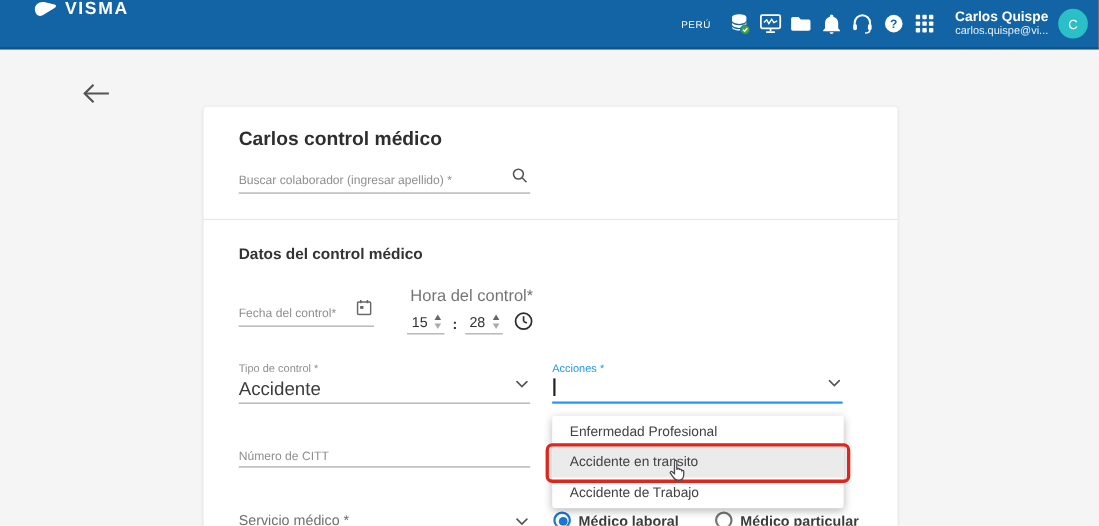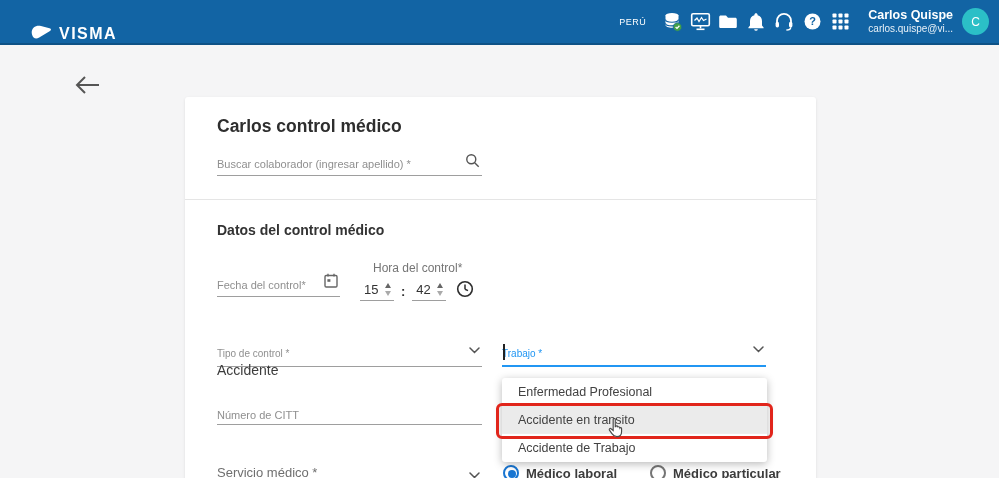--- a/index.html
+++ b/index.html
@@ -7,56 +7,56 @@
     --green:#43A047; --radio-blue:#1976D2; --bg:#F5F5F6;
   }
   *{margin:0;padding:0;box-sizing:border-box;}
   html,body{width:999px;height:478px;}
   body{font-family:"Liberation Sans","DejaVu Sans",sans-serif;background:#fff;}
   .screen{position:relative;width:999px;height:478px;overflow:hidden;background:var(--bg);}
 
   
   .topbar{position:absolute;left:0;top:0;width:100%;height:45px;background:var(--blue);
     border-bottom:2px solid rgba(0,0,0,.18);display:flex;align-items:center;}
-  .brand{position:absolute;left:30px;top:0;height:43px;display:flex;align-items:flex-end;gap:7px;cursor:pointer;}
+  .brand{position:absolute;left:30px;top:0;height:43px;display:flex;align-items:flex-start;gap:7px;cursor:pointer;}
   .brand-text{color:#fff;font-size:16px;font-weight:800;letter-spacing:1.5px;}
   .nav-right{position:absolute;right:10px;top:0;height:43px;display:flex;align-items:center;}
   .country{color:#fff;font-size:9px;letter-spacing:.5px;margin-right:12px;}
   .nav-ic{width:26px;height:26px;display:flex;align-items:center;justify-content:center;margin:0 1px;cursor:pointer;position:relative;}
   .user-block{margin-left:14px;margin-right:9px;text-align:right;cursor:pointer;}
   .user-name{color:#fff;font-size:12.5px;font-weight:700;line-height:15px;}
   .user-email{color:#e8f1f8;font-size:10px;line-height:12px;}
   .avatar{width:27px;height:27px;border-radius:50%;background:var(--teal);color:#fff;font-size:12px;
     display:flex;align-items:center;justify-content:center;cursor:pointer;}
 
   
   .back-btn{position:absolute;left:72px;top:74px;width:30px;height:24px;background:none;border:none;cursor:pointer;}
   .card{position:absolute;left:185px;top:97px;width:631px;height:403px;background:#fff;
     border-radius:3px;box-shadow:0 1px 3px rgba(0,0,0,.10);}
   .card-title{position:absolute;left:32px;top:19px;font-size:17.5px;font-weight:600;color:#2e2e2e;}
 
   .field{position:absolute;border-bottom:1px solid #9e9e9e;}
   .field .ph{font-size:11px;color:#8f8f8f;}
-  .field .lbl{font-size:10px;color:#8f8f8f;display:block;margin-top:18px;}
-  .field .val{font-size:14px;color:#3c3c3c;display:block;margin-top:3px;}
+  .field .lbl{font-size:10px;color:#8f8f8f;display:block;}
+  .field .val{font-size:17px;color:#3c3c3c;display:block;margin-top:3px;}
   .chev{position:absolute;right:2px;bottom:8px;}
 
   .search-field{left:32px;top:56px;width:265px;height:23px;}
   .search-field .ph{line-height:22px;}
   .search-ic{position:absolute;right:2px;bottom:3px;cursor:pointer;}
 
   .divider{position:absolute;left:0;right:0;top:102px;height:1px;background:#e5e5e5;}
   .section-title{position:absolute;left:32px;top:125px;font-size:14px;font-weight:700;color:#333;}
 
   .fecha-field{left:32px;top:178px;width:123px;height:22px;}
   .fecha-field .ph{line-height:21px;}
   .cal-ic{position:absolute;right:2px;bottom:4px;cursor:pointer;}
 
   .hora-group{position:absolute;left:175px;top:164px;}
-  .hora-label{font-size:12px;color:#757575;display:block;margin-bottom:5px;padding-left:13px;}
+  .hora-label{font-size:15px;color:#757575;display:block;margin-bottom:5px;padding-left:13px;}
   .hora-row{display:flex;align-items:center;gap:7px;justify-content:flex-end;}
   .spinner{display:flex;align-items:center;gap:4px;border-bottom:1px solid #9e9e9e;padding:0 2px 3px 4px;width:34px;cursor:text;}
   .spin-num{font-size:13px;color:#333;width:17px;}
   .spin-arrows{display:flex;flex-direction:column;gap:3px;cursor:pointer;}
   .tri-up{width:0;height:0;border-left:3.5px solid transparent;border-right:3.5px solid transparent;border-bottom:5px solid #666;}
   .tri-down{width:0;height:0;border-left:3.5px solid transparent;border-right:3.5px solid transparent;border-top:5px solid #aaa;}
   .colon{font-size:13px;color:#333;font-weight:700;}
   .clock-ic{margin-left:3px;cursor:pointer;}
 
   .tipo-field{left:32px;top:233px;width:265px;height:37px;cursor:pointer;}
@@ -223,21 +223,21 @@
       <div class="hora-row">
         <div class="spinner">
           <span class="spin-num">15</span>
           <span class="spin-arrows">
             <span class="tri-up"></span>
             <span class="tri-down"></span>
           </span>
         </div>
         <span class="colon">:</span>
         <div class="spinner">
-          <span class="spin-num">42</span>
+          <span class="spin-num">28</span>
           <span class="spin-arrows">
             <span class="tri-up"></span>
             <span class="tri-down"></span>
           </span>
         </div>
         <span class="clock-ic">
           <svg width="18" height="18" viewBox="0 0 18 18">
             <circle cx="9" cy="9" r="7.3" fill="none" stroke="#2e2e2e" stroke-width="1.6"></circle>
             <line x1="9" y1="4.6" x2="9" y2="9.3" stroke="#2e2e2e" stroke-width="1.5"></line>
             <line x1="9" y1="9.3" x2="12" y2="10.6" stroke="#2e2e2e" stroke-width="1.5"></line>
@@ -250,21 +250,21 @@
       <span class="lbl">Tipo de control *</span>
       <span class="val">Accidente</span>
       <span class="chev">
         <svg width="11" height="7" viewBox="0 0 11 7">
             <polyline points="1,1 5.5,5.5 10,1" fill="none" stroke="#555" stroke-width="1.5" stroke-linecap="round"></polyline>
           </svg>
       </span>
     </div>
 
     <div class="field acciones-field">
-      <span class="lbl">Trabajo *</span>
+      <span class="lbl">Acciones *</span>
       <span class="caret"></span>
       <span class="chev">
         <svg width="11" height="7" viewBox="0 0 11 7">
             <polyline points="1,1 5.5,5.5 10,1" fill="none" stroke="#555" stroke-width="1.5" stroke-linecap="round"></polyline>
           </svg>
       </span>
     </div>
 
     <div class="field citt-field">
       <span class="ph">Número de CITT</span>

